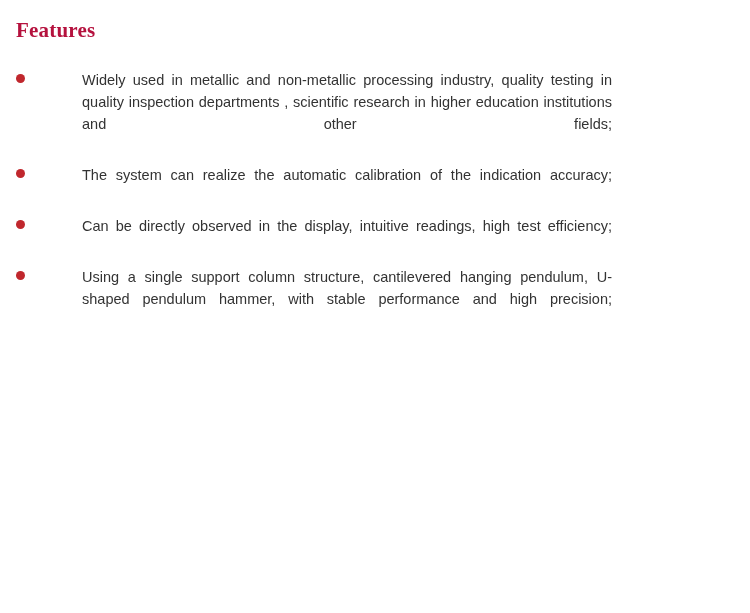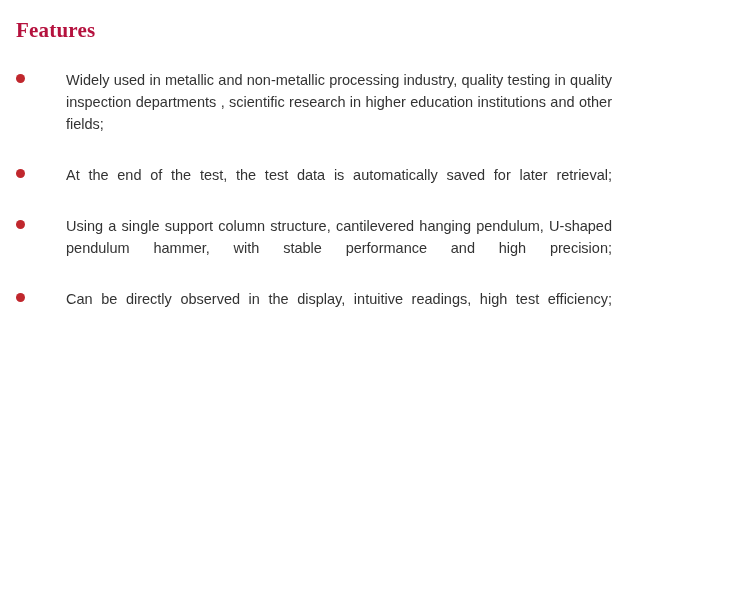--- a/index.html
+++ b/index.html
@@ -33,20 +33,21 @@
   ul.feature-list {
     list-style: none;
     margin: 0;
     padding: 0;
   }
   ul.feature-list li {
     position: relative;
     display: flex;
     align-items: flex-start;
     margin: 0 0 7px 0;
+    gap: 16px;
   }
   .bullet {
     flex: 0 0 auto;
     width: 9px;
     height: 9px;
     border-radius: 50%;
     background: #c0272d;
     margin-top: 5px;
     margin-left: 0px;
   }
@@ -72,25 +73,25 @@
 
 <div class="page">
   <h1 class="section-title" style="color: rgb(181, 18, 62);">Features</h1>
   <ul class="feature-list">
     <li>
       <span class="bullet" style="background: rgb(192, 39, 45);"></span>
       <span class="item-text">Widely used in metallic and non-metallic processing industry, quality testing in quality inspection departments , scientific research in higher education institutions and other fields;</span>
     </li>
     <li>
       <span class="bullet" style="background: rgb(192, 39, 45);"></span>
-      <span class="item-text">At the end of the test, the test data is automatically saved for later retrieval;</span>
+      <span class="item-text">The system can realize the automatic calibration of the indication accuracy;</span>
+    </li>
+    <li>
+      <span class="bullet" style="background: rgb(192, 39, 45);"></span>
+      <span class="item-text">Can be directly observed in the display, intuitive readings, high test efficiency;</span>
     </li>
     <li>
       <span class="bullet" style="background: rgb(192, 39, 45);"></span>
       <span class="item-text">Using a single support column structure, cantilevered hanging pendulum, U-shaped pendulum hammer, with stable performance and high precision;</span>
-    </li>
-    <li>
-      <span class="bullet" style="background: rgb(192, 39, 45);"></span>
-      <span class="item-text">Can be directly observed in the display, intuitive readings, high test efficiency;</span>
     </li>
 
   </ul>
 </div>
 
 </body></html>

